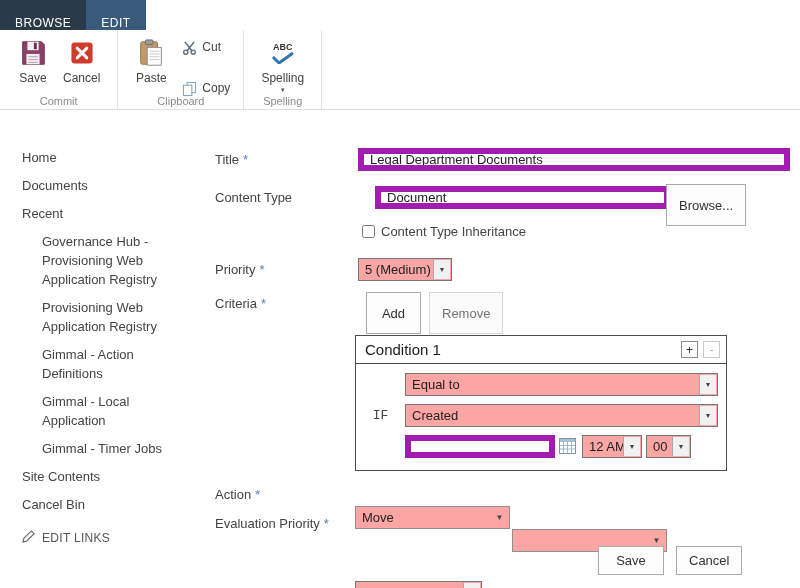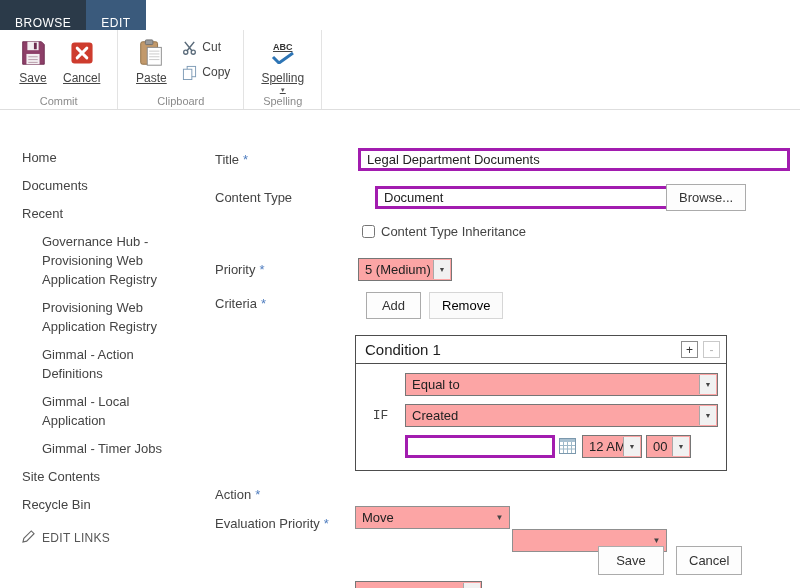--- a/index.html
+++ b/index.html
@@ -8,46 +8,46 @@
   .stage { position:relative; width:800px; height:588px; }
 
   
   .tab-row { display:flex; height:30px; background:#fff; }
   .tab { color:#fff; padding:8px 15px; line-height:30px; font-size:12px; letter-spacing:.5px; cursor:pointer; }
   .tab-browse { background:var(--tab-browse); }
   .tab-edit { background:var(--tab-edit); }
   .ribbon-body { display:flex; height:80px; border-bottom:1px solid #dedede; background:#fff; }
   .rgroup { position:relative; display:flex; align-items:flex-start; padding:4px 10px 16px 10px; border-right:1px solid #e3e3e3; }
   .rgroup-label { position:absolute; left:0; right:0; bottom:2px; text-align:center; font-size:11px; color:#8a8a8a; }
-  .bigbtn { display:flex; flex-direction:column; align-items:center; padding:3px 7px; font-size:12px; color:#444; cursor:pointer;text-decoration:underline; }
+  .bigbtn { display:flex; flex-direction:column; align-items:center; padding:3px 7px; font-size:12px; color:#444; cursor:pointer; }
   .bigbtn .bicon { width:32px; height:32px; display:flex; align-items:center; justify-content:center; margin-bottom:2px; }
-  .small-stack { display:flex; flex-direction:column; gap:7px; margin-left:4px; margin-top:4px; }
+  .small-stack { display:flex; flex-direction:column; gap:23px; margin-left:4px; margin-top:4px; }
   .smallbtn { display:flex; align-items:center; gap:5px; font-size:12px; color:#444; cursor:pointer; padding:1px 3px; }
   .smallbtn .sicon { width:16px; height:16px; display:flex; align-items:center; justify-content:center; }
   .spelling-stack { display:flex; flex-direction:column; align-items:center; }
   .abc-text { font-size:9px; font-weight:bold; color:#333; line-height:10px; }
   .caret { font-size:6px; color:#555; margin-top:2px; }
 
   
   .sidebar { position:absolute; left:22px; top:148px; width:176px; }
   .nav-item { margin-bottom:9px; line-height:19px; cursor:pointer; color:#444; }
   .nav-sub { margin-left:20px; width:138px; }
   .edit-links { display:flex; align-items:center; gap:7px; margin-top:16px;
     font-size:12px; color:#555; letter-spacing:.3px; cursor:pointer; }
 
   
   .form { position:absolute; left:215px; top:145px; width:585px; height:420px; }
   .flabel { position:absolute; left:0; font-size:13px; color:#444; white-space:nowrap; }
   .req { color:var(--required); margin-left:4px; }
-  .txt { height:23px; border:3px solid #a21caf; background:#fff; padding:4px 6px;
+  .txt { height:23px; border:6px solid #a21caf; background:#fff; padding:4px 6px;
     font:13px "Liberation Sans", sans-serif; color:#222; }
   .abs { position:absolute; }
-  .btn { height:27px; background:#fdfdfd; border:1px solid #ababab; color:#333;
+  .btn { height:42px; background:#fdfdfd; border:1px solid #ababab; color:#333;
     font:13px "Liberation Sans", sans-serif; padding:0 12px; cursor:pointer; }
-  .btn-disabled { color:#000000; border-color:#d6d6d6; background:#fbfbfb; cursor:default; }
+  .btn-disabled { color:#737373; border-color:#d6d6d6; background:#fbfbfb; cursor:default; }
   .footer-btn { position:absolute; height:29px; min-width:66px; text-align:center; }
 
   .sel { position:relative; height:23px; border:1px solid #767676; background:#fca5a5;
     padding:0 24px 0 6px; font-size:13px; line-height:21px; color:#222; cursor:pointer; white-space:nowrap; }
   .sel .arrow { position:absolute; right:1px; top:1px; bottom:1px; width:17px;
     border-left:1px solid #a8a8a8; background:#f1f1f1; display:flex; align-items:center;
     justify-content:center; font-size:7px; color:#444; }
   .sel-flat { border-color:#8f8f8f; }
   .sel-flat .arrow { border-left:none; background:transparent; font-size:8px; }
 
@@ -162,21 +162,21 @@
   <nav class="sidebar">
     <div class="nav-item">Home</div>
     <div class="nav-item">Documents</div>
     <div class="nav-item">Recent</div>
     <div class="nav-item nav-sub">Governance Hub - Provisioning Web Application Registry</div>
     <div class="nav-item nav-sub">Provisioning Web Application Registry</div>
     <div class="nav-item nav-sub">Gimmal - Action Definitions</div>
     <div class="nav-item nav-sub">Gimmal - Local Application</div>
     <div class="nav-item nav-sub">Gimmal - Timer Jobs</div>
     <div class="nav-item">Site Contents</div>
-    <div class="nav-item">Recycle Bin</div>
+    <div class="nav-item">Cancel Bin</div>
     <div class="edit-links">
       <span>
         <svg viewBox="0 0 14 14" width="13" height="13">
           <path d="M1 13l1-4 8-8 3 3-8 8z" fill="none" stroke="#666" stroke-width="1.2"></path>
         </svg>
       </span>
       <span>EDIT LINKS</span>
     </div>
   </nav>
 

